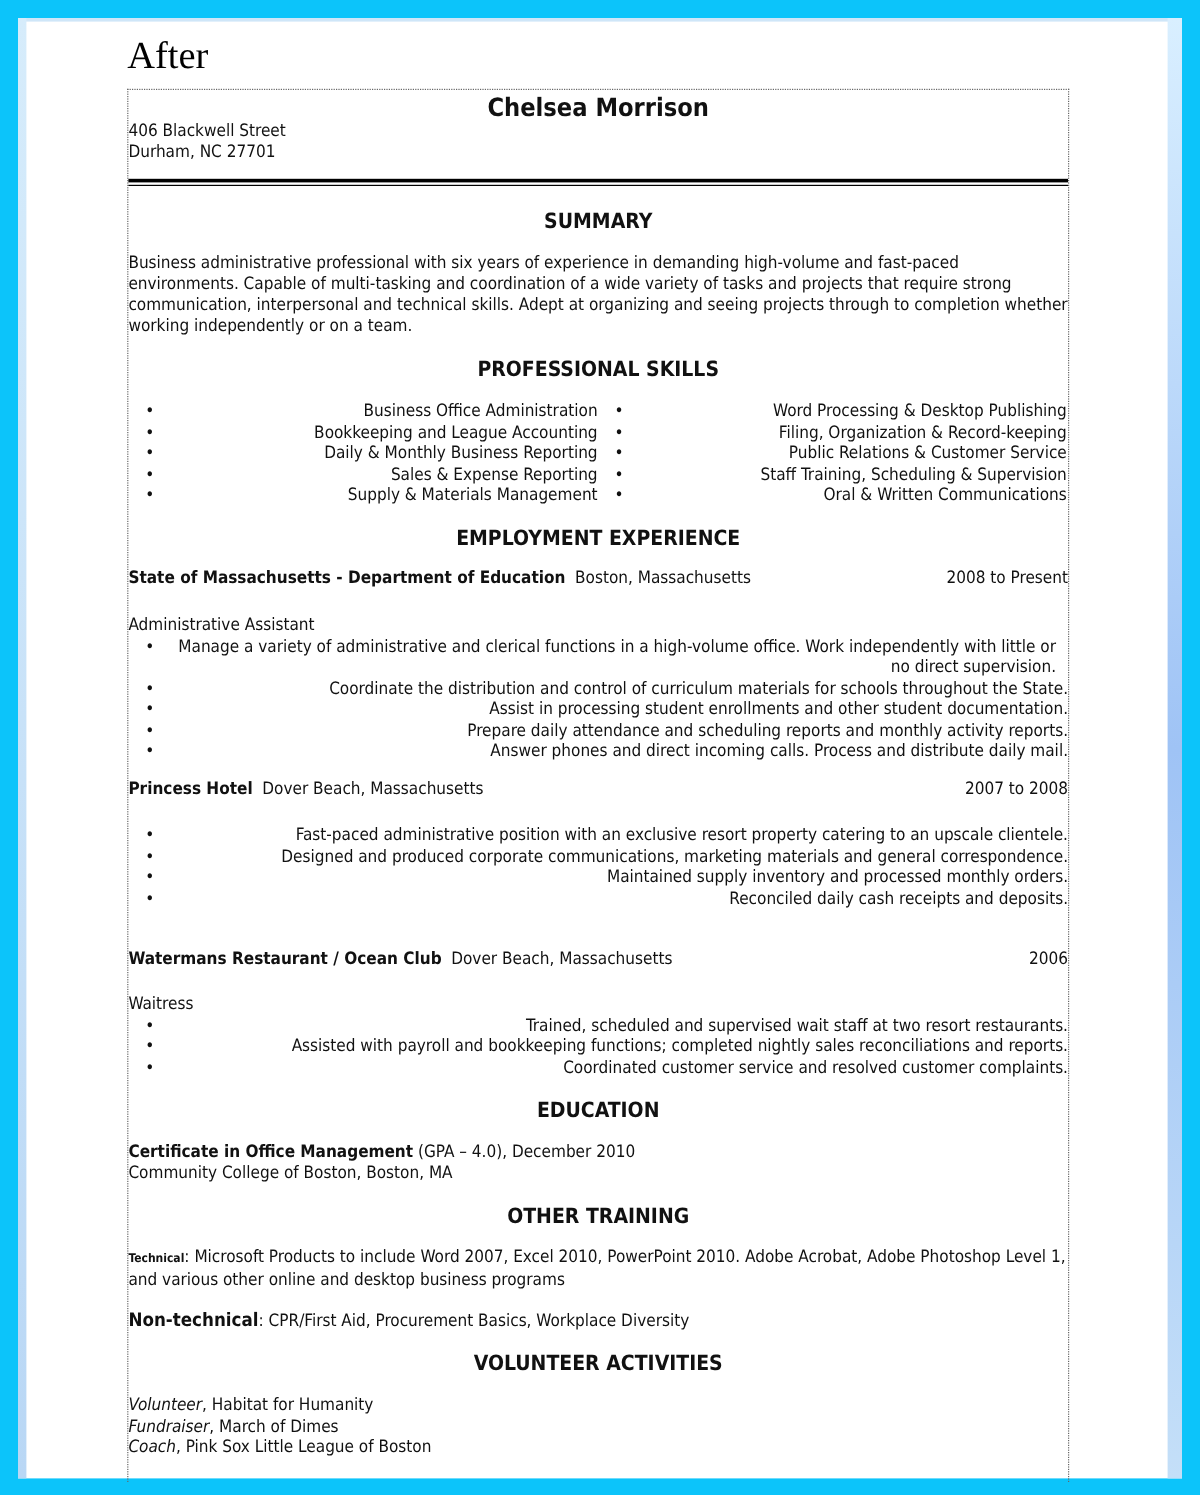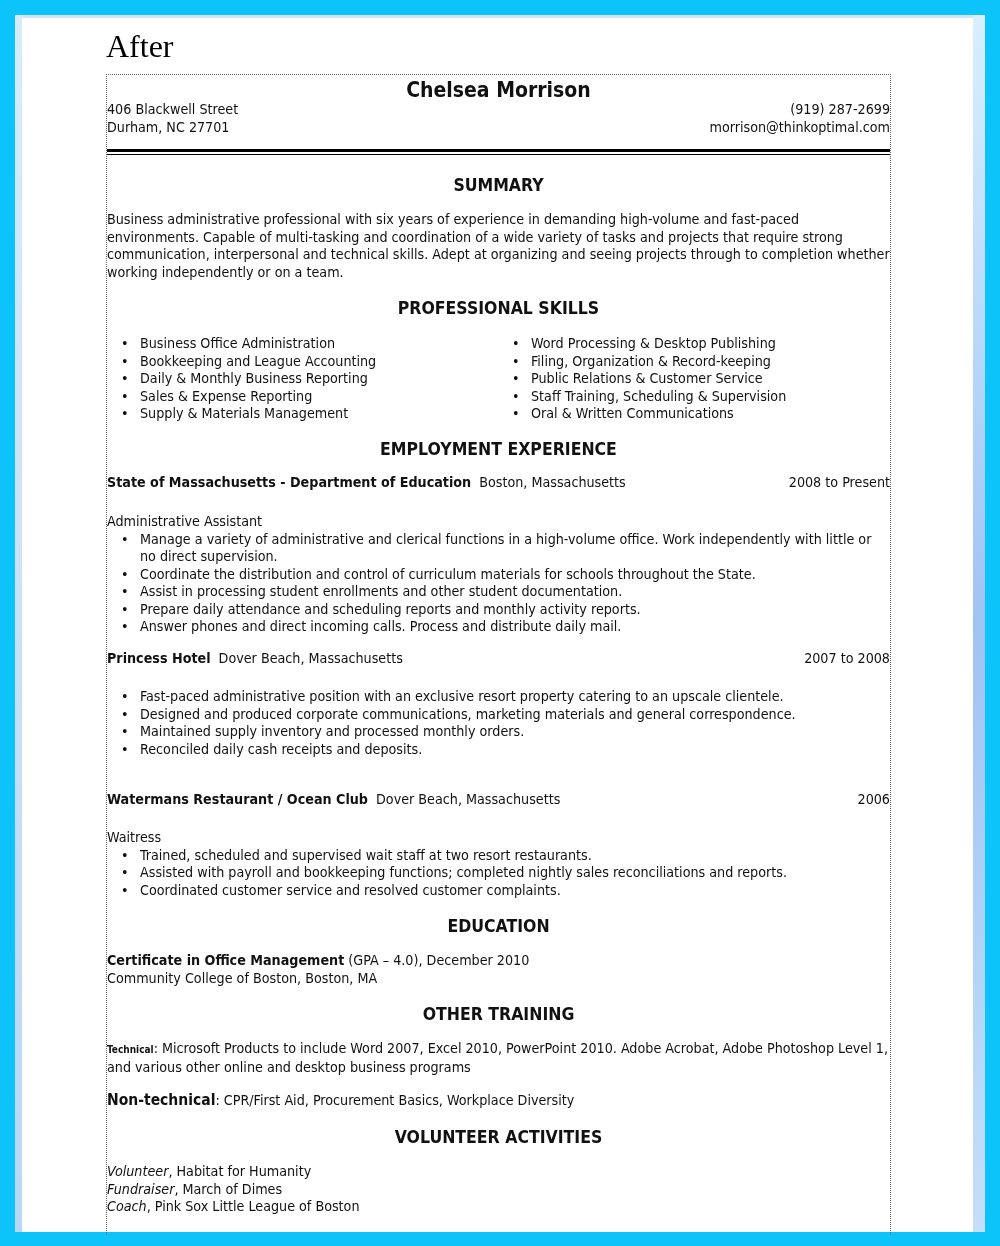--- a/index.html
+++ b/index.html
@@ -46,21 +46,21 @@
   .contact { position:absolute; right:0; top:26px; text-align:right; }
   .rule-thick { position:absolute; left:0; right:0; top:74px; height:3px; background:#000; }
   .rule-thin { position:absolute; left:0; right:0; top:79px; height:1px; background:#000; }
   .h {
     position:absolute; left:0; right:0; text-align:center;
     font-weight:bold; font-size:17.5px; line-height:22px;
   }
   .block { position:absolute; left:0; right:0; }
   .p { margin:0; }
   ul.b { list-style:none; margin:0; padding:0; }
-  ul.b li { position:relative; padding-left:33px; }
+  ul.b li { position:relative; padding-left:33px;text-align:right; }
   ul.b li::before {
     content:"•"; position:absolute; left:14px; top:0;
   }
   .cols { display:flex; }
   .cols .col { width:391px; }
   .job { position:absolute; left:0; right:0; height:18px; }
   .job .co { font-weight:bold; }
   .job .loc { margin-left:8px; }
   .job .date { position:absolute; right:0; top:0; }
   b { font-weight:bold; }
@@ -75,24 +75,20 @@
 <div class="edge-right"></div>
 
 <div class="after">After</div>
 
 <div class="resume">
 
   <div class="name">Chelsea Morrison</div>
   <div class="addr">
     <div>406 Blackwell Street</div>
     <div>Durham, NC 27701</div>
-  </div>
-  <div class="contact">
-    <div>(919) 287-2699</div>
-    <div>morrison@thinkoptimal.com</div>
   </div>
   <div class="rule-thick"></div>
   <div class="rule-thin"></div>
 
   <div class="h" style="top:99px">SUMMARY</div>
   <div class="block" style="top:136px">
     <p class="p">Business administrative professional with six years of experience in demanding high-volume and fast-paced environments. Capable of multi-tasking and coordination of a wide variety of tasks and projects that require strong communication, interpersonal and technical skills. Adept at organizing and seeing projects through to completion whether working independently or on a team.</p>
   </div>
 
   <div class="h" style="top:222px">PROFESSIONAL SKILLS</div>

